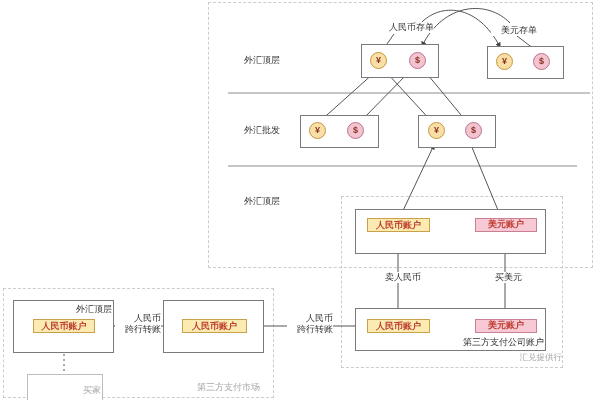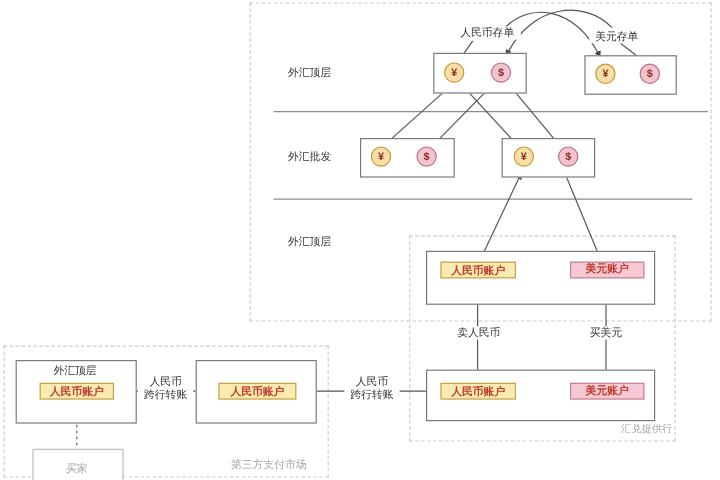--- a/index.html
+++ b/index.html
@@ -16,21 +16,21 @@
   .solid{position:absolute;border:1px solid var(--border_dark);background:#fff;z-index:2;}
   .solid.lightb{border-color:#BDBDBD;}
   .chip{position:absolute;z-index:4;height:12px;line-height:12px;font-size:9px;font-weight:bold;
         text-align:center;color:var(--red_text);}
   .chip-y{background:var(--yellow_fill);border:1px solid var(--yellow_border);}
   .chip-p{background:var(--pink_fill);border:1px solid var(--pink_border);font-family:Liberation Mono, monospace;}
   .coin{position:absolute;z-index:4;width:15px;height:15px;border-radius:50%;font-size:9px;
         font-weight:bold;text-align:center;line-height:15px;color:#8B2E1F;}
   .coin-y{background:#F7DFA5;border:1px solid #C8963E;}
   .coin-p{background:#F2C4D0;border:1px solid #C0708A;}
-  .lbl{position:absolute;z-index:3;font-size:9px;color:#333;text-align:center;line-height:11px;}
+  .lbl{position:absolute;z-index:3;font-size:9px;color:#333;text-align:right;line-height:11px;}
   .lbl.bgw{background:#fff;z-index:5;}
   .lbl.gray{color:var(--gray_text);}
   .watermark{position:absolute;z-index:6;left:492px;top:355px;width:108px;font-size:25px;
              color:#8F8F8F;letter-spacing:1px;white-space:nowrap;
              font-family:"Liberation Sans",sans-serif;}
 </style>
 </head>
 <body>
 
 <div class="stage">
@@ -90,20 +90,21 @@
   <span class="coin coin-p" style="left:465px;top:122px">$</span>
 
   <div class="solid" style="left:355px;top:209px;width:189px;height:43px"></div>
   <div class="chip chip-y" style="left:367px;top:218px;width:61px">人民币账户</div>
   <div class="chip chip-p" style="left:475px;top:218px;width:60px">美元账户</div>
 
   <div class="lbl bgw" style="left:377px;top:272px;width:44px">卖人民币</div>
   <div class="lbl bgw" style="left:488px;top:272px;width:34px">买美元</div>
 
   <div class="solid" style="left:355px;top:308px;width:189px;height:41px"></div>
+  <div class="lbl" style="left:355px;top:337px;width:189px">第三方支付公司账户</div>
   <div class="chip chip-y" style="left:367px;top:319px;width:61px">人民币账户</div>
   <div class="chip chip-p" style="left:475px;top:319px;width:60px">美元账户</div>
 
   <div class="lbl gray" style="left:516px;top:352px;width:46px;font-size:8.5px">汇兑提供行</div>
 
   <div class="solid" style="left:13px;top:300px;width:99px;height:51px"></div>
   <div class="lbl" style="left:13px;top:304px;width:99px">外汇顶层</div>
   <div class="chip chip-y" style="left:33px;top:319px;width:60px">人民币账户</div>
 
   <div class="solid" style="left:163px;top:300px;width:99px;height:51px"></div>

